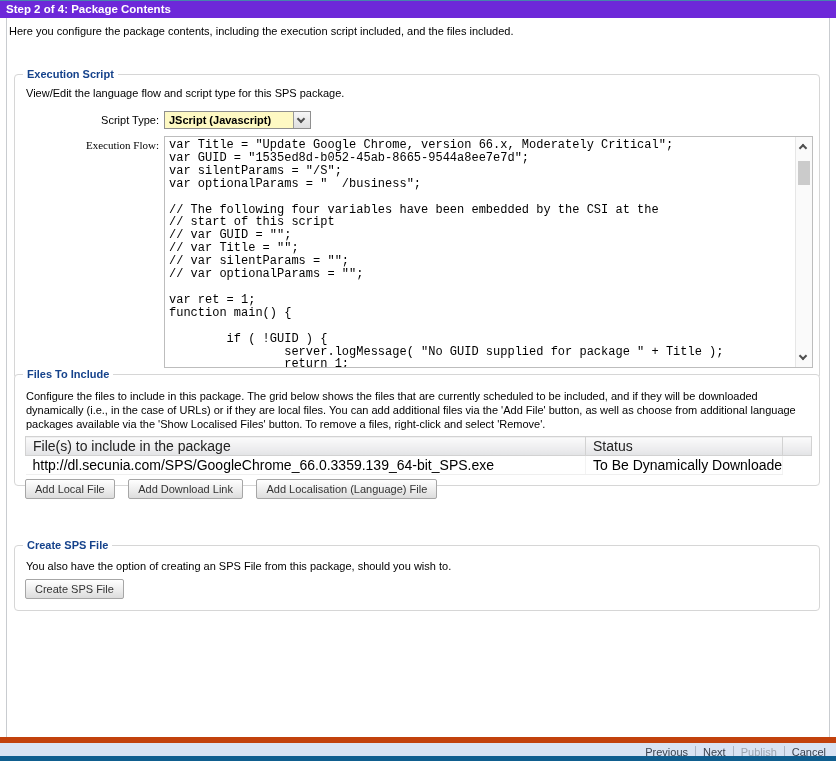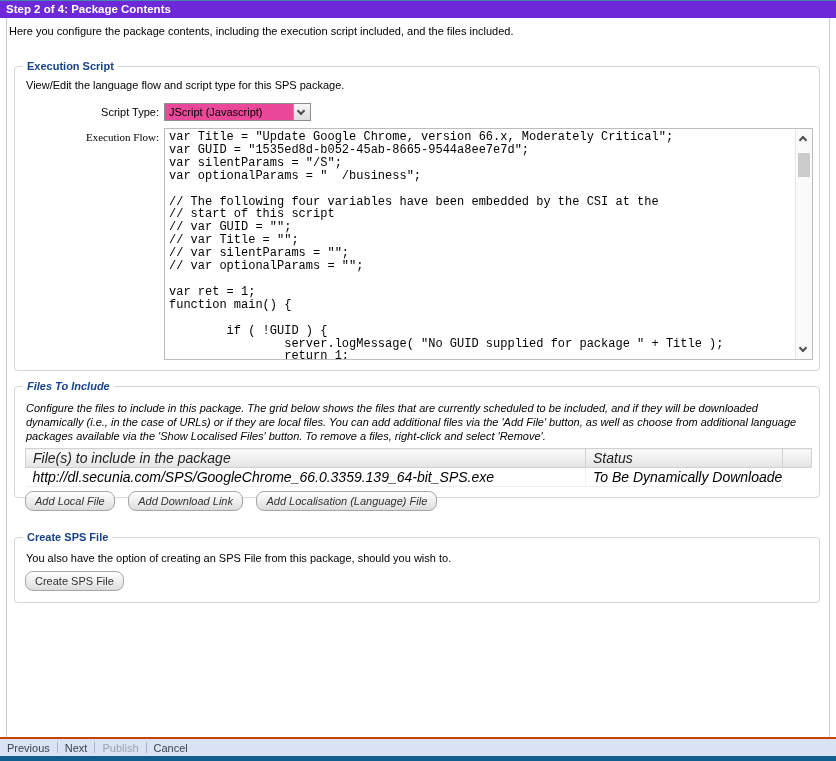--- a/index.html
+++ b/index.html
@@ -8,39 +8,39 @@
 
   .titlebar { position:absolute; left:0; top:0; width:836px; height:18px;
     background:#6d28d9; border-top:1px solid #4585ad; color:#fff;
     font-size:11.5px; font-weight:bold; line-height:17px; padding-left:6px; }
 
   .side-line { position:absolute; top:18px; bottom:5px; width:1px; background:#c9ccd0; }
   .side-l { left:6px; } .side-r { left:829px; }
 
   .intro { position:absolute; left:9px; top:25px; font-size:11px; color:#000; }
 
-  .fs { position:absolute; left:14px; width:806px; border:1px solid #d6d6d6; border-radius:4px; background:#fff; }
+  .fs { position:absolute; left:14px; width:806px; border:1px solid #d6d6d6; border-radius:4px; background:#fff;margin-top:8px; }
   .fs-legend { position:absolute; top:-7px; left:8px; background:#fff; padding:0 4px;
     color:#15428b; font-weight:bold; font-size:11px; }
 
   .fs-exec   { top:66px;  height:305px; }
-  .fs-files  { top:386px; height:112px;font-style:italic; }
+  .fs-files  { top:366px; height:112px; }
   .fs-create { top:537px; height:66px;  }
 
   .fs-desc { position:absolute; left:11px; font-size:11px; color:#000; line-height:14px; }
   .fs-exec .fs-desc { top:11px; }
   .fs-files .fs-desc { top:14px; width:782px; }
   .fs-create .fs-desc { top:13px; width:782px; }
 
   .form-label { position:absolute; width:144px; text-align:right; font-size:11px; color:#000; }
   .lbl-type { top:39px; }
   .lbl-flow { top:64px;font-family:Liberation Serif, serif; }
 
   .select { position:absolute; left:149px; top:36px; width:147px; height:18px;
-    border:1px solid #8f8f8f; background:#ec4899; cursor:pointer; }
+    border:1px solid #8f8f8f; background:#fef9c3; cursor:pointer;font-weight:bold; }
   .select-text { position:absolute; left:4px; top:1px; font-size:11px; line-height:15px; color:#000; }
   .select-btn { position:absolute; right:0; top:0; bottom:0; width:17px;
     border-left:1px solid #9a9a9a; background:linear-gradient(#f7f7f7,#dedede); }
   .select-btn .chev { position:absolute; left:4px; top:4px; }
 
   .chev { display:inline-block; width:6px; height:6px;
     border-right:2px solid #4f4f4f; border-bottom:2px solid #4f4f4f; }
   .chev-down { transform:rotate(45deg); }
   .chev-up   { transform:rotate(-135deg); }
 
@@ -63,27 +63,27 @@
   .files-table th:first-child { border-left:1px solid #d2d2d2; }
   .col-file { width:560px; } .col-status { width:197px; } .col-spacer { width:29px; }
   .files-table td { height:19px; padding:1px 7px; color:#000; background:#fff;
     border-bottom:1px solid #efefef; border-right:1px solid #f3f3f3;
     overflow:hidden; white-space:nowrap; }
   .files-table td.spacer-cell { border:none; background:transparent; }
 
   .btn-row { position:absolute; left:10px; top:104px; }
   .btn { display:inline-block; height:20px; line-height:18px; padding:0 9px; margin-right:9px;
     background:linear-gradient(#ffffff,#ededed 55%,#dcdcdc);
-    border:1px solid #a6a6a6; border-radius:8px;
+    border:1px solid #a6a6a6; border-radius:2px;
     font-size:11px; color:#333; cursor:pointer; }
   .fs-create .btn-row { top:33px; }
 
   .footer { position:absolute; left:0; top:737px; width:836px; height:19px;
-    background:#d9e3f3; border-top:2px solid #c2410c; text-align:left;
-    font-size:11px; line-height:18px; padding-right:24px; }
+    background:#d9e3f3; border-top:6px solid #c2410c; text-align:right;
+    font-size:11px; line-height:18px; padding-right:3px; }
   .fbtn { color:#3b4350; padding:0 7px; cursor:pointer; display:inline-block; }
   .fbtn.disabled { color:#9ba3af; cursor:default; }
   .fsep { display:inline-block; width:1px; height:11px; background:#aab4c4; vertical-align:-1px; }
 
   .bottomstrip { position:absolute; left:0; top:756px; width:836px; height:5px; background:#0f5e8f; }
 </style>
 </head>
 <body>
 
 <div class="page">

